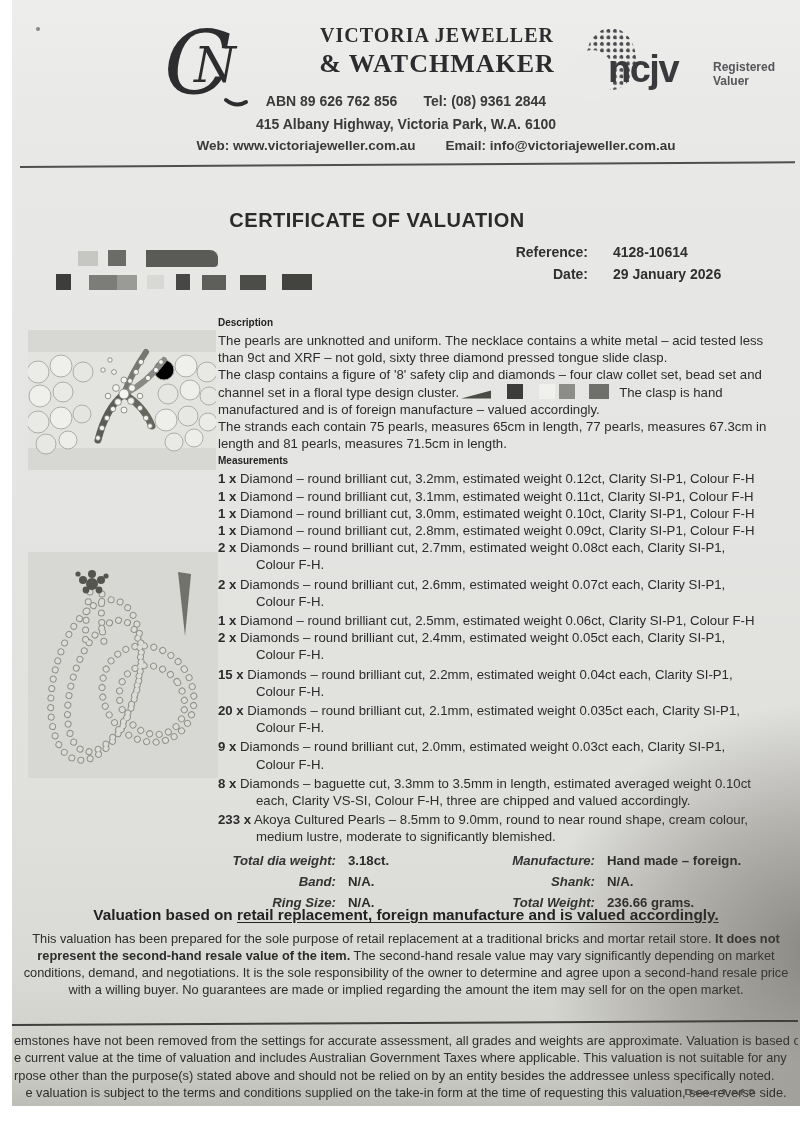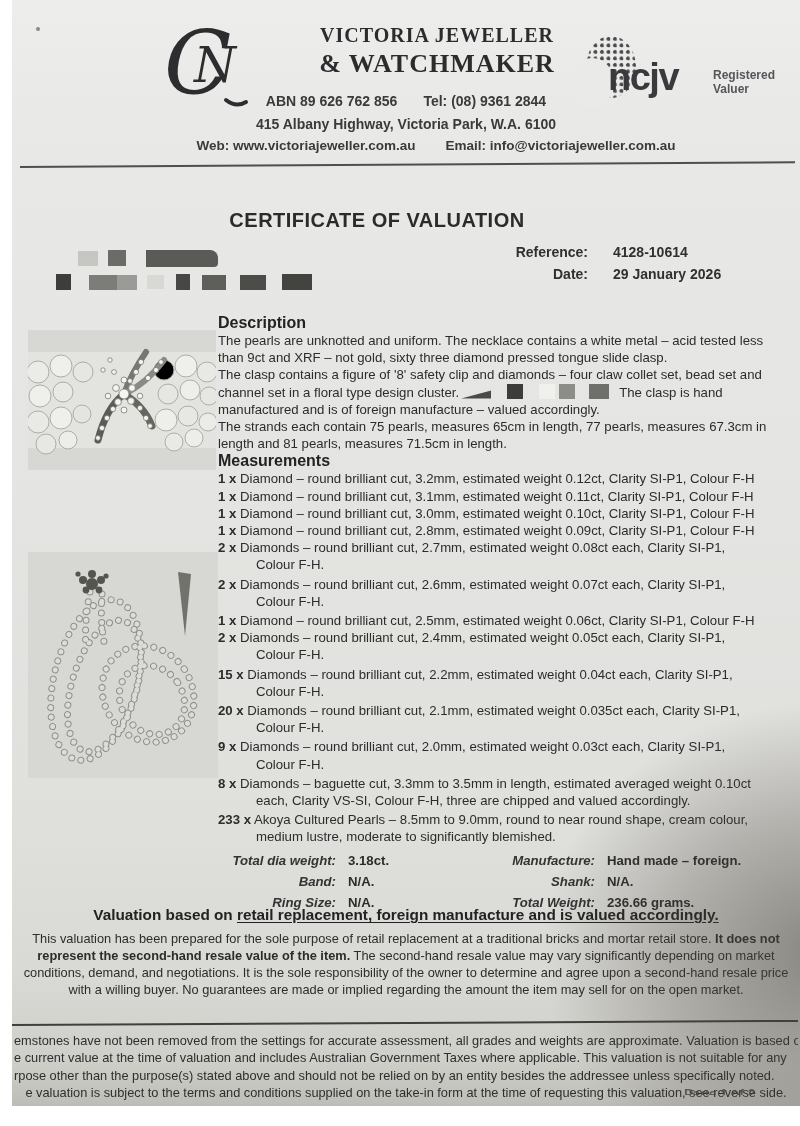--- a/index.html
+++ b/index.html
@@ -25,21 +25,21 @@
   .brand { position:absolute; left:240px; top:24px; width:370px; text-align:center;
            font-family:"Liberation Serif", serif; font-weight:700; color:#2c2c2e; }
   .brand .l1 { font-size:20px; letter-spacing:1px; white-space:nowrap; }
   .brand .l2 { font-size:26px; letter-spacing:1px; margin-top:2px; white-space:nowrap; }
   .contact1 { position:absolute; left:0; top:93px; width:788px; text-align:center; font-size:14px; font-weight:700; color:#3a3a3a; }
   .contact1 .gap { display:inline-block; width:26px; }
   .contact2 { position:absolute; left:0; top:116px; width:788px; text-align:center; font-size:14px; font-weight:700; color:#3a3a3a; }
   .contact3 { position:absolute; left:30px; top:138px; width:788px; text-align:center; font-size:13.5px; font-weight:700; color:#3a3a3a; }
   .contact3 .gap { display:inline-block; width:30px; }
 
-  .ncjv { position:absolute; left:566px; top:30px; width:210px; height:80px; }
+  .ncjv { position:absolute; left:566px; top:22px; width:210px; height:80px; }
   .globe { position:absolute; left:8px; top:6px; width:50px; height:62px;
            background:radial-gradient(circle at 3px 3px,#4c4c50 1.7px, rgba(0,0,0,0) 2.2px);
            background-size:6.5px 6.5px; border-radius:50%; }
   .globe::after { content:""; position:absolute; left:-16px; bottom:-10px; width:44px; height:50px;
                   background:#eaeae8; border-radius:50%; }
   .ncjv-word { position:absolute; left:30px; top:26px; font-size:38px; font-weight:700; letter-spacing:-1.5px; color:#3a3a3e; }
   .ncjv-tag { position:absolute; left:135px; top:38px; font-size:12px; font-weight:700; color:#55555a; line-height:1.2; }
 
   .rule1 { position:absolute; left:8px; top:166px; width:775px; height:2px; background:#4f4f4d; transform:rotate(-0.35deg); transform-origin:left center; }
   .rule2 { position:absolute; left:0; top:1024px; width:786px; height:2px; background:#3f3f3d; transform:rotate(-0.3deg); transform-origin:left center; }
@@ -52,21 +52,21 @@
   .meta .lbl { position:absolute; right:212px; width:120px; text-align:right; }
   .meta .val { position:absolute; left:601px; }
 
   
   .redact-rows { position:absolute; left:44px; top:250px; width:260px; }
   .rrow { display:flex; align-items:center; height:16px; margin-bottom:8px; }
   .rb { display:inline-block; }
 
   
   .content { position:absolute; left:206px; top:314px; width:572px; font-size:13.2px; line-height:17.2px; color:#2c2c2c; }
-  .content h3 { margin:0 0 1px 0; font-size:16px; line-height:17px; font-weight:700; color:#232323; }
+  .content h3 { margin:0 0 1px 0; font-size:10px; line-height:17px; font-weight:700; color:#232323; }
   .content p { margin:0; }
   .inline-redact { display:inline-block; vertical-align:-2px; margin:0 2px; }
   .mi { margin:0; }
   .mi .q { font-weight:700; }
   .mi .cont { padding-left:38px; }
   .mi.gap2 { margin-bottom:2px; }
 
   
   .summary { display:grid; grid-template-columns:118px 125px 110px auto; column-gap:12px;
              margin-top:4px; font-size:13.2px; line-height:21px; }

